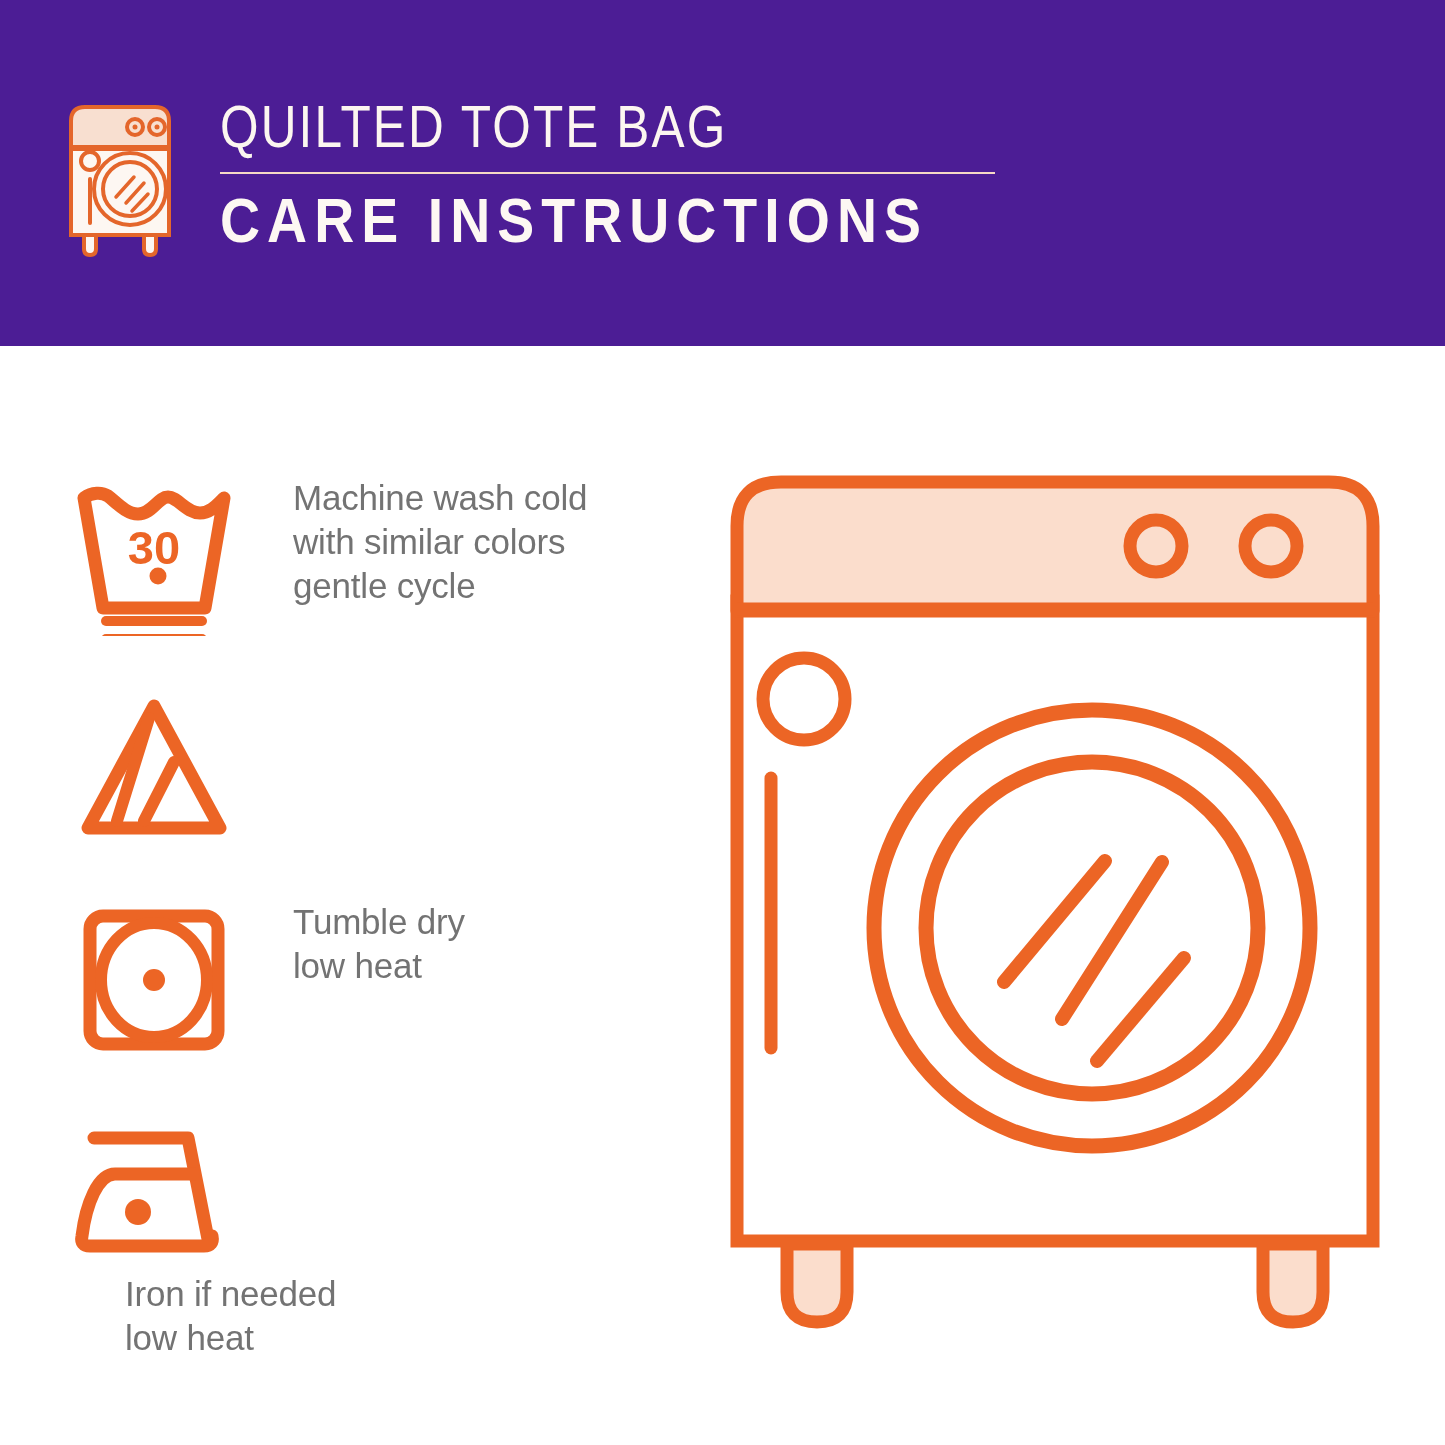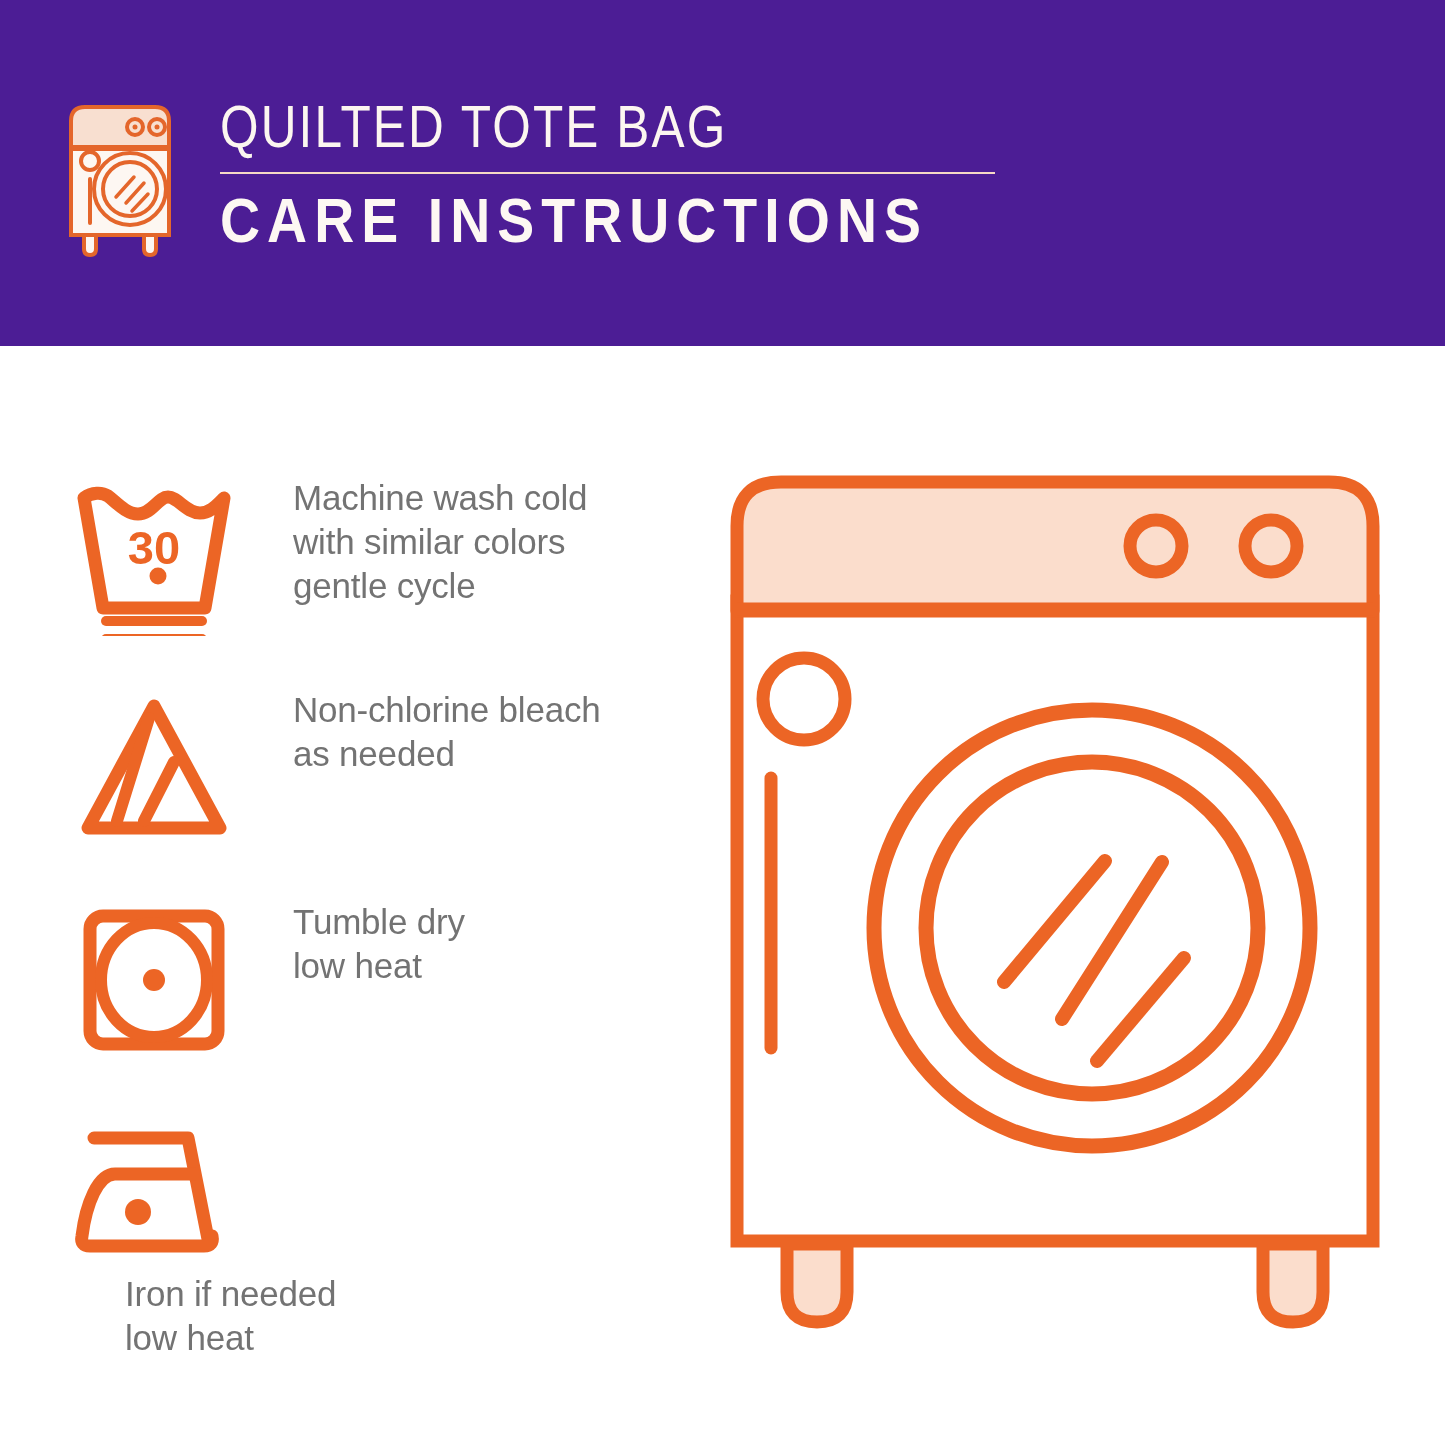--- a/index.html
+++ b/index.html
@@ -201,22 +201,20 @@
     <div class="care-row">
       <div class="care-symbol">
         <svg viewBox="0 0 168 160" width="168" height="160">
 
           <path d="M84 18 L150 140 L18 140 Z" fill="none" stroke="#EC6525" stroke-width="13" stroke-linejoin="round"></path>
 
           <line x1="79" y1="30" x2="47" y2="133" stroke="#EC6525" stroke-width="12" stroke-linecap="round"></line>
           <line x1="104" y1="74" x2="74" y2="133" stroke="#EC6525" stroke-width="12" stroke-linecap="round"></line>
         </svg>
       </div>
-      <div class="care-label">Non-chlorine bleach
-as needed</div>
     </div>
 
     <div class="care-row">
       <div class="care-symbol">
         <svg viewBox="0 0 168 160" width="168" height="160">
           <rect x="20" y="16" width="128" height="128" rx="13" ry="13" fill="none" stroke="#EC6525" stroke-width="13"></rect>
           <ellipse cx="84" cy="80" rx="53" ry="57" fill="none" stroke="#EC6525" stroke-width="12"></ellipse>
           <circle cx="84" cy="80" r="11" fill="#EC6525"></circle>
         </svg>
       </div>

